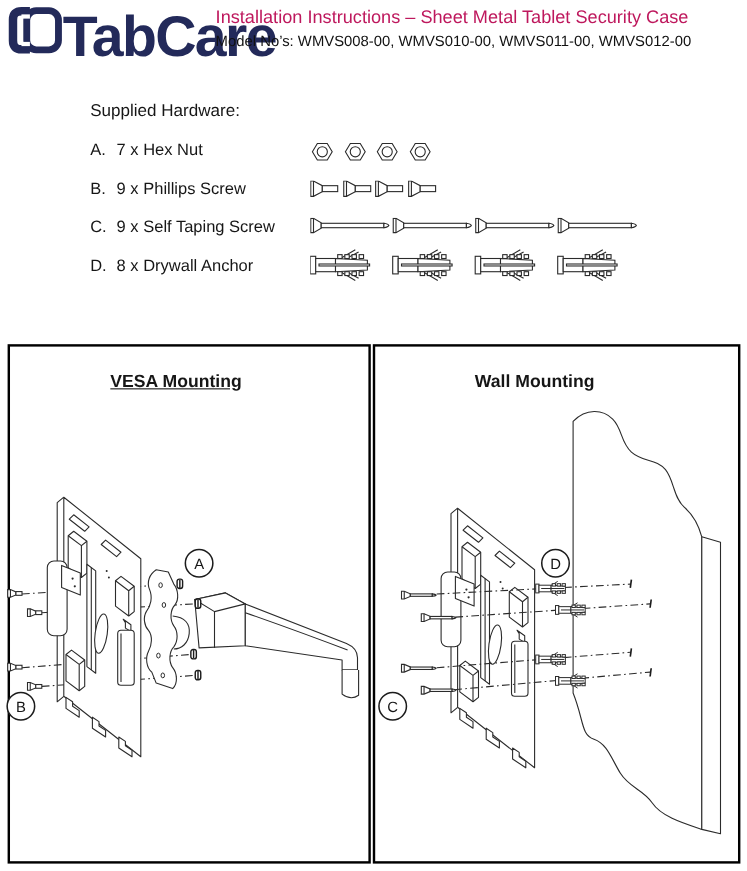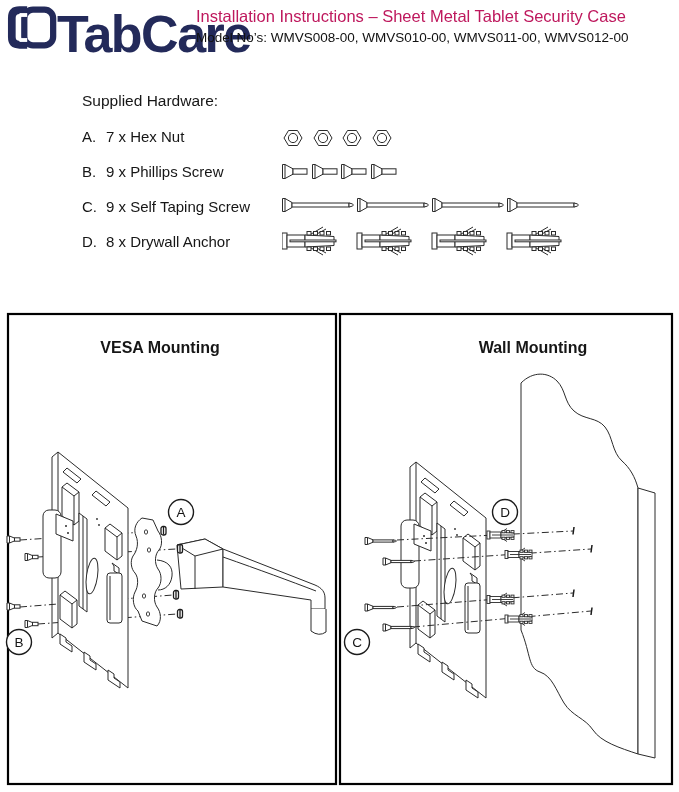--- a/index.html
+++ b/index.html
@@ -10,22 +10,22 @@
   .brand-text{left:57px;top:4px;font-size:52px;font-weight:bold;color:#232a5a;letter-spacing:-1.5px;}
   .doc-title{left:196px;top:7px;font-size:16.5px;color:#be185d;white-space:nowrap;}
   .doc-subtitle{left:196px;top:30px;font-size:13.5px;color:#111;white-space:nowrap;}
   
   .hw-heading{left:82px;top:92px;font-size:15.5px;text-align:right;}
   .hw-letter{left:82px;font-size:15px;}
   .hw-label{left:106px;font-size:15px;white-space:nowrap;}
   .row-a{top:128px;} .row-b{top:163px;} .row-c{top:198px;} .row-d{top:233px;}
   
   .panel-title{font-size:16px;font-weight:bold;text-align:center;z-index:3;}
-  .pt-left{left:8px;width:304px;top:339px;}
-  .pt-right{left:340px;width:292px;top:339px;margin-left:47px;}
+  .pt-left{left:8px;width:304px;top:339px;text-decoration:underline;}
+  .pt-right{left:340px;width:292px;top:339px;}
   svg{display:block;}
   .diagram{left:0;top:310px;z-index:1;}
 </style>
 </head>
 <body>
 
 <div class="abs" style="left:7px;top:4px;width:50px;height:47px;">
   <svg width="50" height="47" viewBox="0 0 52 46">
     <path d="M21,5 H13 Q5,5 5,13 V33 Q5,41 13,41 H21" fill="none" stroke="#232a5a" stroke-width="8"></path>
     <rect x="18" y="4.5" width="30" height="37" rx="9" fill="none" stroke="#232a5a" stroke-width="6.5"></rect>

